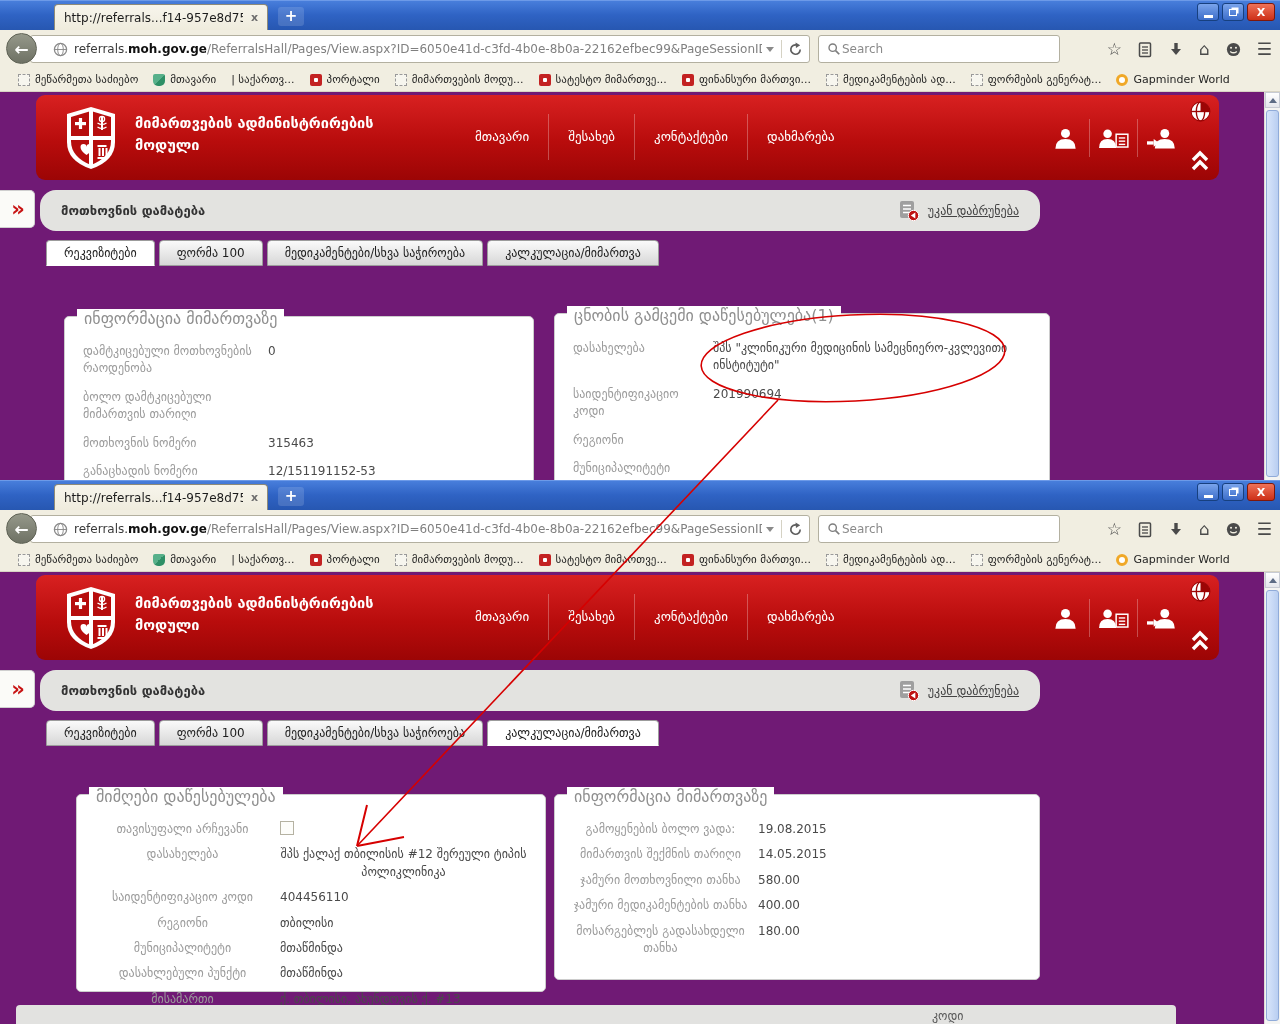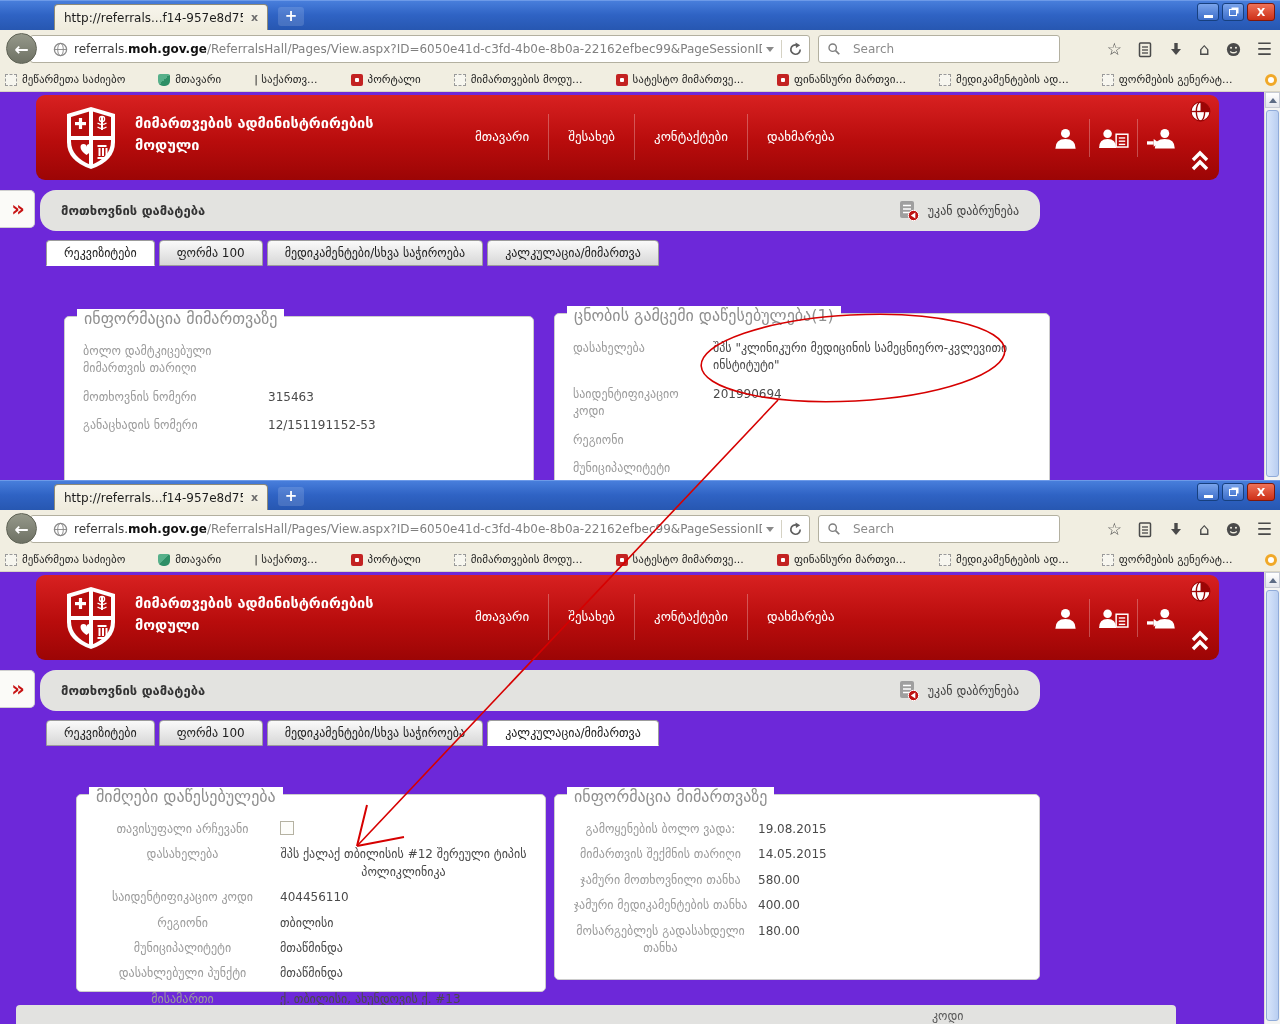--- a/index.html
+++ b/index.html
@@ -44,41 +44,41 @@
             border:1px solid #b3b0a0; border-radius:3px; display:flex; align-items:center;
             padding:0 6px 0 22px; font-size:12px; overflow:hidden; }
   .url-globe { flex:none; margin-right:6px; }
   .urltext { flex:1; white-space:nowrap; overflow:hidden; }
   .url-sub { color:#3a3a3a; } .url-domain { color:#111; font-weight:bold; } .url-path { color:#808080; }
   .url-caret { flex:none; width:0; height:0; border-left:4px solid transparent;
                border-right:4px solid transparent; border-top:5px solid #8a8a8a; margin:0 7px 0 4px; }
   .url-sep { flex:none; width:1px; height:18px; background:#d5d2c4; margin-right:6px; }
   .searchbar { position:absolute; left:818px; top:5px; width:242px; height:28px; background:#fff;
                border:1px solid #b3b0a0; border-radius:3px; display:flex; align-items:center;
-               padding:0 8px; gap:12px; }
+               padding:0 8px; gap:1px; }
   .searchbar input { border:none; outline:none; flex:1; font-size:12px; color:#555;
                      font-family:"DejaVu Sans", sans-serif; background:transparent; }
   .searchbar input::placeholder { color:#8a8a8a; }
   .toolicons { position:absolute; right:8px; top:5px; height:28px; display:flex; gap:15px;
                align-items:center; color:#4a4a4a; }
   .ticon { font-size:17px; line-height:1; color:#4a4a4a; }
 
   
   .bookmarksbar { height:24px; background:#f1eee1; border-bottom:1px solid #d8d4c4;
-                  display:flex; align-items:center; gap:33px; padding-left:5px;
+                  display:flex; align-items:center; gap:15px; padding-left:18px;
                   font-size:11px; color:#1f1f1f; white-space:nowrap; }
   .bmitem { display:flex; align-items:center; gap:5px; }
   .bmi { width:12px; height:12px; flex:none; }
   .i-dashed { border:1px dashed #9a9a9a; background:#f7f6ef; }
   .i-shield { background:linear-gradient(135deg,#57b08a 50%,#2e8f66 50%); border-radius:2px 2px 5px 5px; }
   .i-emblem { background:radial-gradient(circle 2.5px at 50% 50%, #fff 0 2px, #c32222 2.5px); border-radius:2px; }
   .i-orange { border:3px solid #f0a828; border-radius:50%; background:#fff; }
 
   
-  .pagearea { position:relative; height:calc(100% - 92px); background:#6d28d9;padding-left:25px; }
+  .pagearea { position:relative; height:calc(100% - 92px); background:#701a75;padding-left:25px; }
   .banner { position:absolute; left:36px; top:3px; width:1183px; height:85px; border-radius:9px;
             background:linear-gradient(180deg,#d82121 0%,#b80c0c 55%,#9c0505 100%); }
   .logo { position:absolute; left:28px; top:11px; }
   .sitetitle { position:absolute; left:99px; top:18px; width:280px; color:#fff; font-weight:bold;
                font-size:14.5px; line-height:1.5; }
   .bannernav { position:absolute; left:420px; top:12px; height:60px; display:flex; align-items:center; }
   .bannernav span { padding:0 19px; color:#fff; font-size:13px; height:46px; line-height:46px;
                     border-left:1px solid rgba(255,255,255,.28); }
   .bannernav span:first-child { border-left:none; }
   .bannericons { position:absolute; right:34px; top:24px; display:flex; }
@@ -89,21 +89,21 @@
   .chevup { position:absolute; right:8px; bottom:7px; }
 
   .sidearrow { position:absolute; left:0; top:98px; width:35px; height:38px; background:#fbfbf8;
                border:1px solid #cfcfcf; border-left:none; border-radius:0 5px 5px 0;
                display:flex; align-items:center; justify-content:center; color:#c81414;
                font-size:21px; font-weight:bold; letter-spacing:-2px; }
   .headbar { position:absolute; left:40px; top:98px; width:1000px; height:41px; background:#e3e3e0;
              border-radius:16px; display:flex; align-items:center; padding:0 21px;
              font-weight:bold; font-size:13px; color:#333; }
   .backgroup { margin-left:auto; display:flex; align-items:center; gap:8px; font-weight:normal;
-               font-size:12px; color:#444; }
+               font-size:12px; color:#444;text-decoration:underline; }
   .tabsrow { position:absolute; left:46px; top:148px; display:flex; gap:4px; }
   .ptab { height:26px; padding:0 17px; display:flex; align-items:center; font-size:12px; color:#1e1e1e;
           background:linear-gradient(#fafafa,#d7d7d7); border:1px solid #9c9c9c;
           border-radius:4px 4px 0 0; }
   .ptab.active { background:#fff; border-bottom-color:#fff; font-weight:normal; }
 
   .fs { position:absolute; border:1px solid #ccc; border-radius:5px; background:#fff;
         padding:26px 18px 10px; }
   .fs-legend { position:absolute; top:-8px; left:12px; background:#fff; padding:0 7px;
                color:#8f8f8f; font-size:16px; }
@@ -338,20 +338,24 @@
         <div class="ptab active">რეკვიზიტები</div>
         <div class="ptab">ფორმა 100</div>
         <div class="ptab">მედიკამენტები/სხვა საჭიროება</div>
         <div class="ptab">კალკულაცია/მიმართვა</div>
       </div>
 
       <div class="fs m10" style="left:64px; top:224px; width:470px; height:280px;">
         <div class="fs-legend">ინფორმაცია მიმართვაზე</div>
         <div>
 
+            <div class="frow">
+              <span class="flabel">დამტკიცებული მოთხოვნების რაოდენობა</span>
+              <span class="fvalue">0</span>
+            </div>
 
             <div class="frow">
               <span class="flabel">ბოლო დამტკიცებული მიმართვის თარიღი</span>
               <span class="fvalue"></span>
             </div>
 
             <div class="frow">
               <span class="flabel">მოთხოვნის ნომერი</span>
               <span class="fvalue">315463</span>
             </div>

